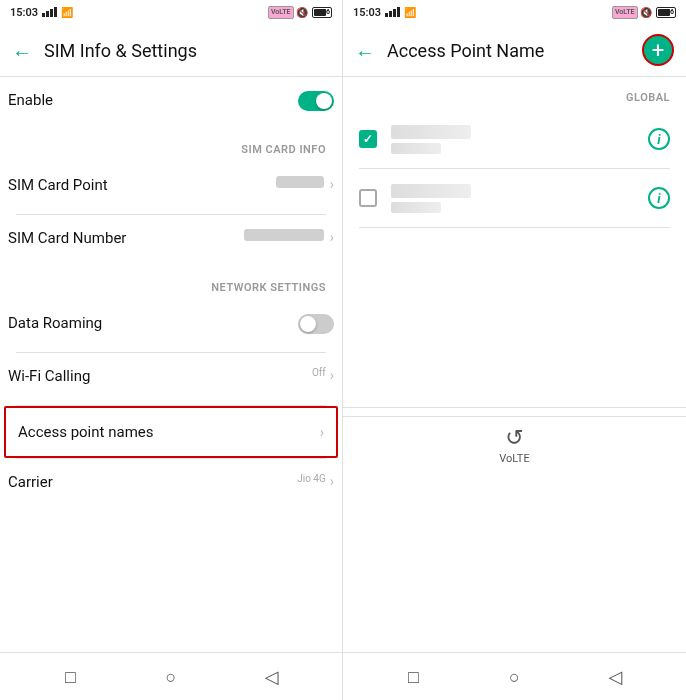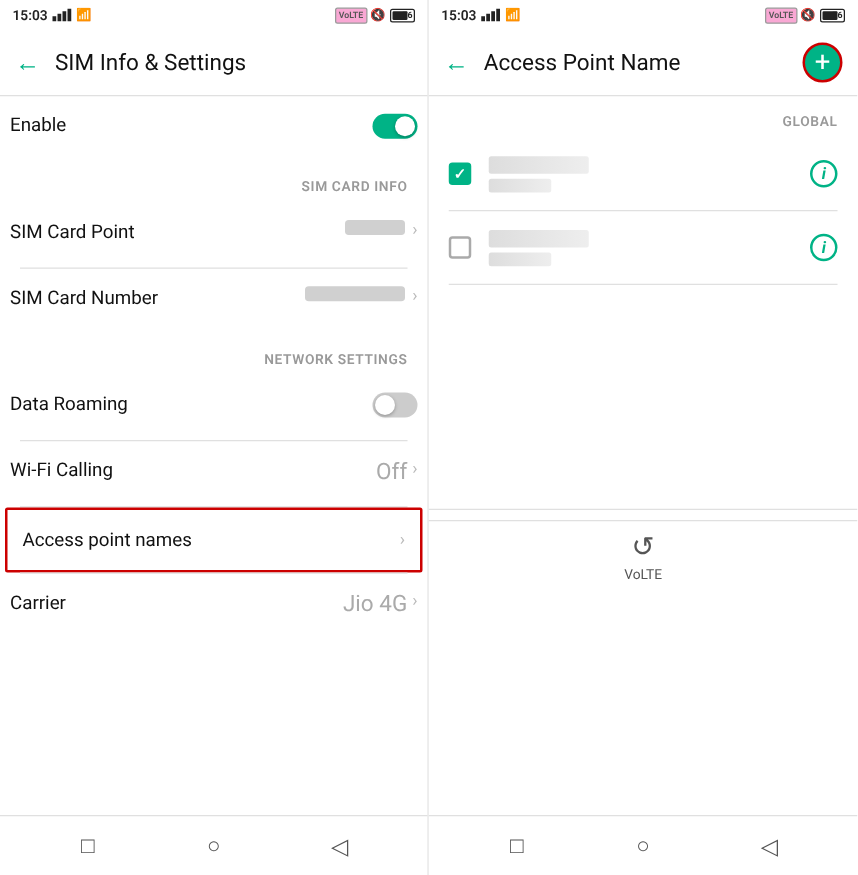--- a/index.html
+++ b/index.html
@@ -134,21 +134,21 @@
       padding: 14px 8px;
       min-height: 52px;
       cursor: pointer;
     }
     .setting-label {
       font-size: 15px;
       color: #111;
       flex: 1;
     }
     .setting-value {
-      font-size: 18px;
+      font-size: 10px;
       color: #aaa;
       margin-right: 4px;
     }
     .chevron-icon {
       color: #bbb;
       font-size: 14px;
     }
 
     
     .toggle-container {

